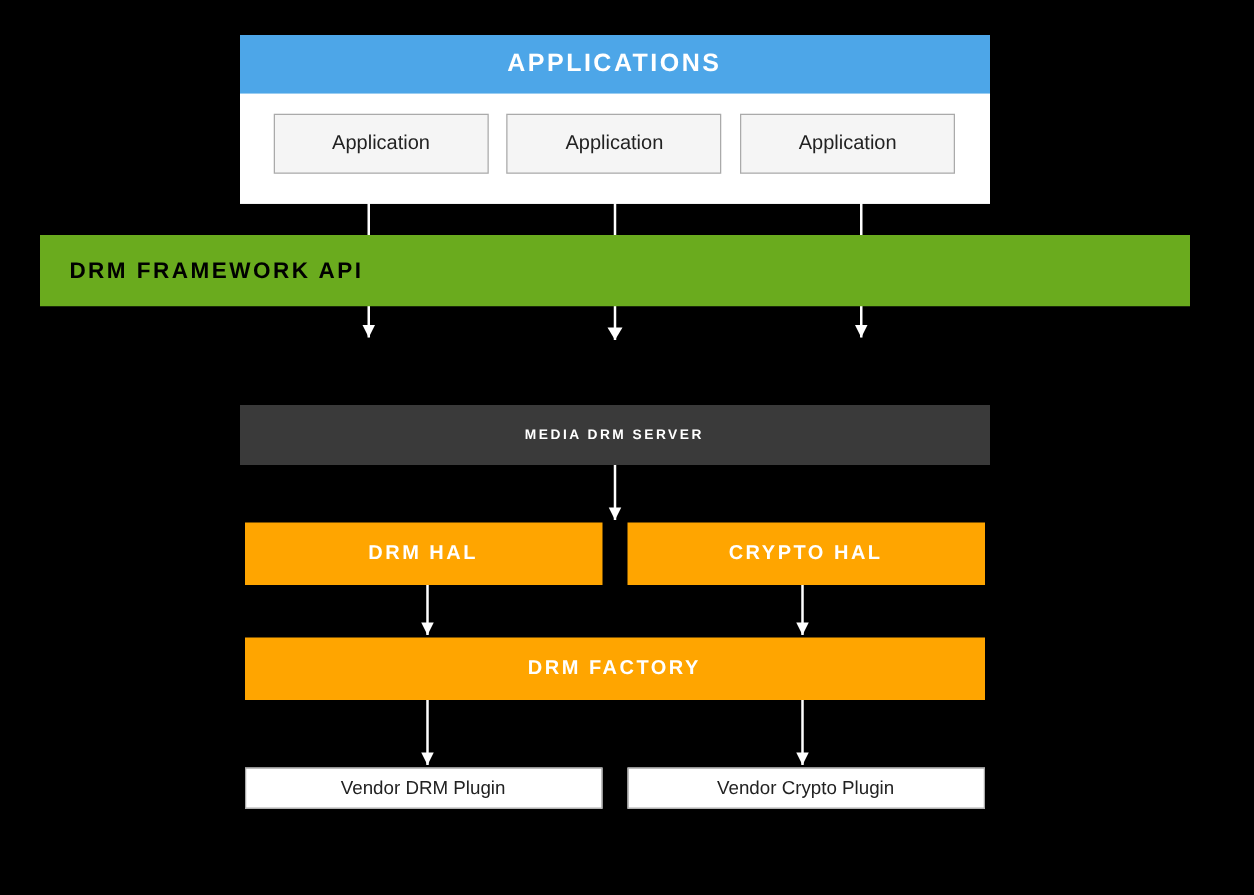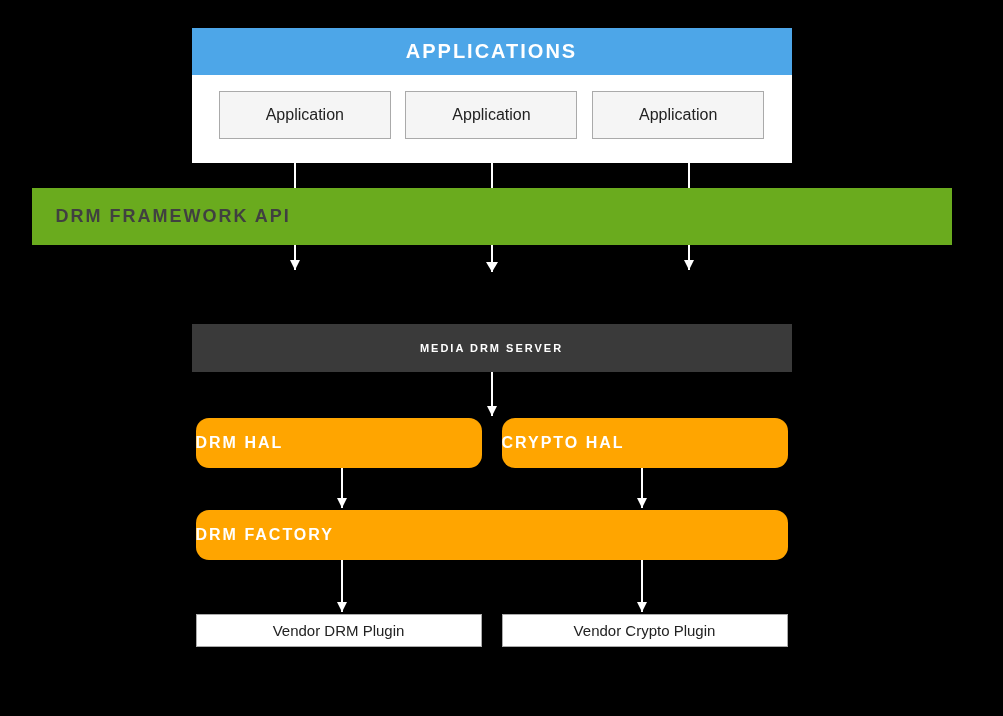--- a/index.html
+++ b/index.html
@@ -60,21 +60,21 @@
       width: 172px;
     }
 
     
     .drm-framework-block {
       position: absolute;
       top: 188px;
       left: -160px;
       width: 920px;
       background: #6AAB1E;
-      color: #404040;
+      color: #000000;
       font-size: 18px;
       font-weight: bold;
       letter-spacing: 2px;
       padding: 18px 24px;
       display: flex;
       align-items: center;
     }
 
     
     .media-drm-block {
@@ -104,24 +104,23 @@
       gap: 20px;
       padding: 0 4px;
     }
 
     .hal-box {
       background: #FFA500;
       color: white;
       font-size: 16px;
       font-weight: bold;
       letter-spacing: 2px;
-      text-align: left;
+      text-align: center;
       padding: 16px 0;
       flex: 1;
-      border-radius: 13px;
     }
 
     
     .factory-row {
       position: absolute;
       top: 510px;
       left: 0;
       right: 0;
       width: 600px;
       display: flex;

